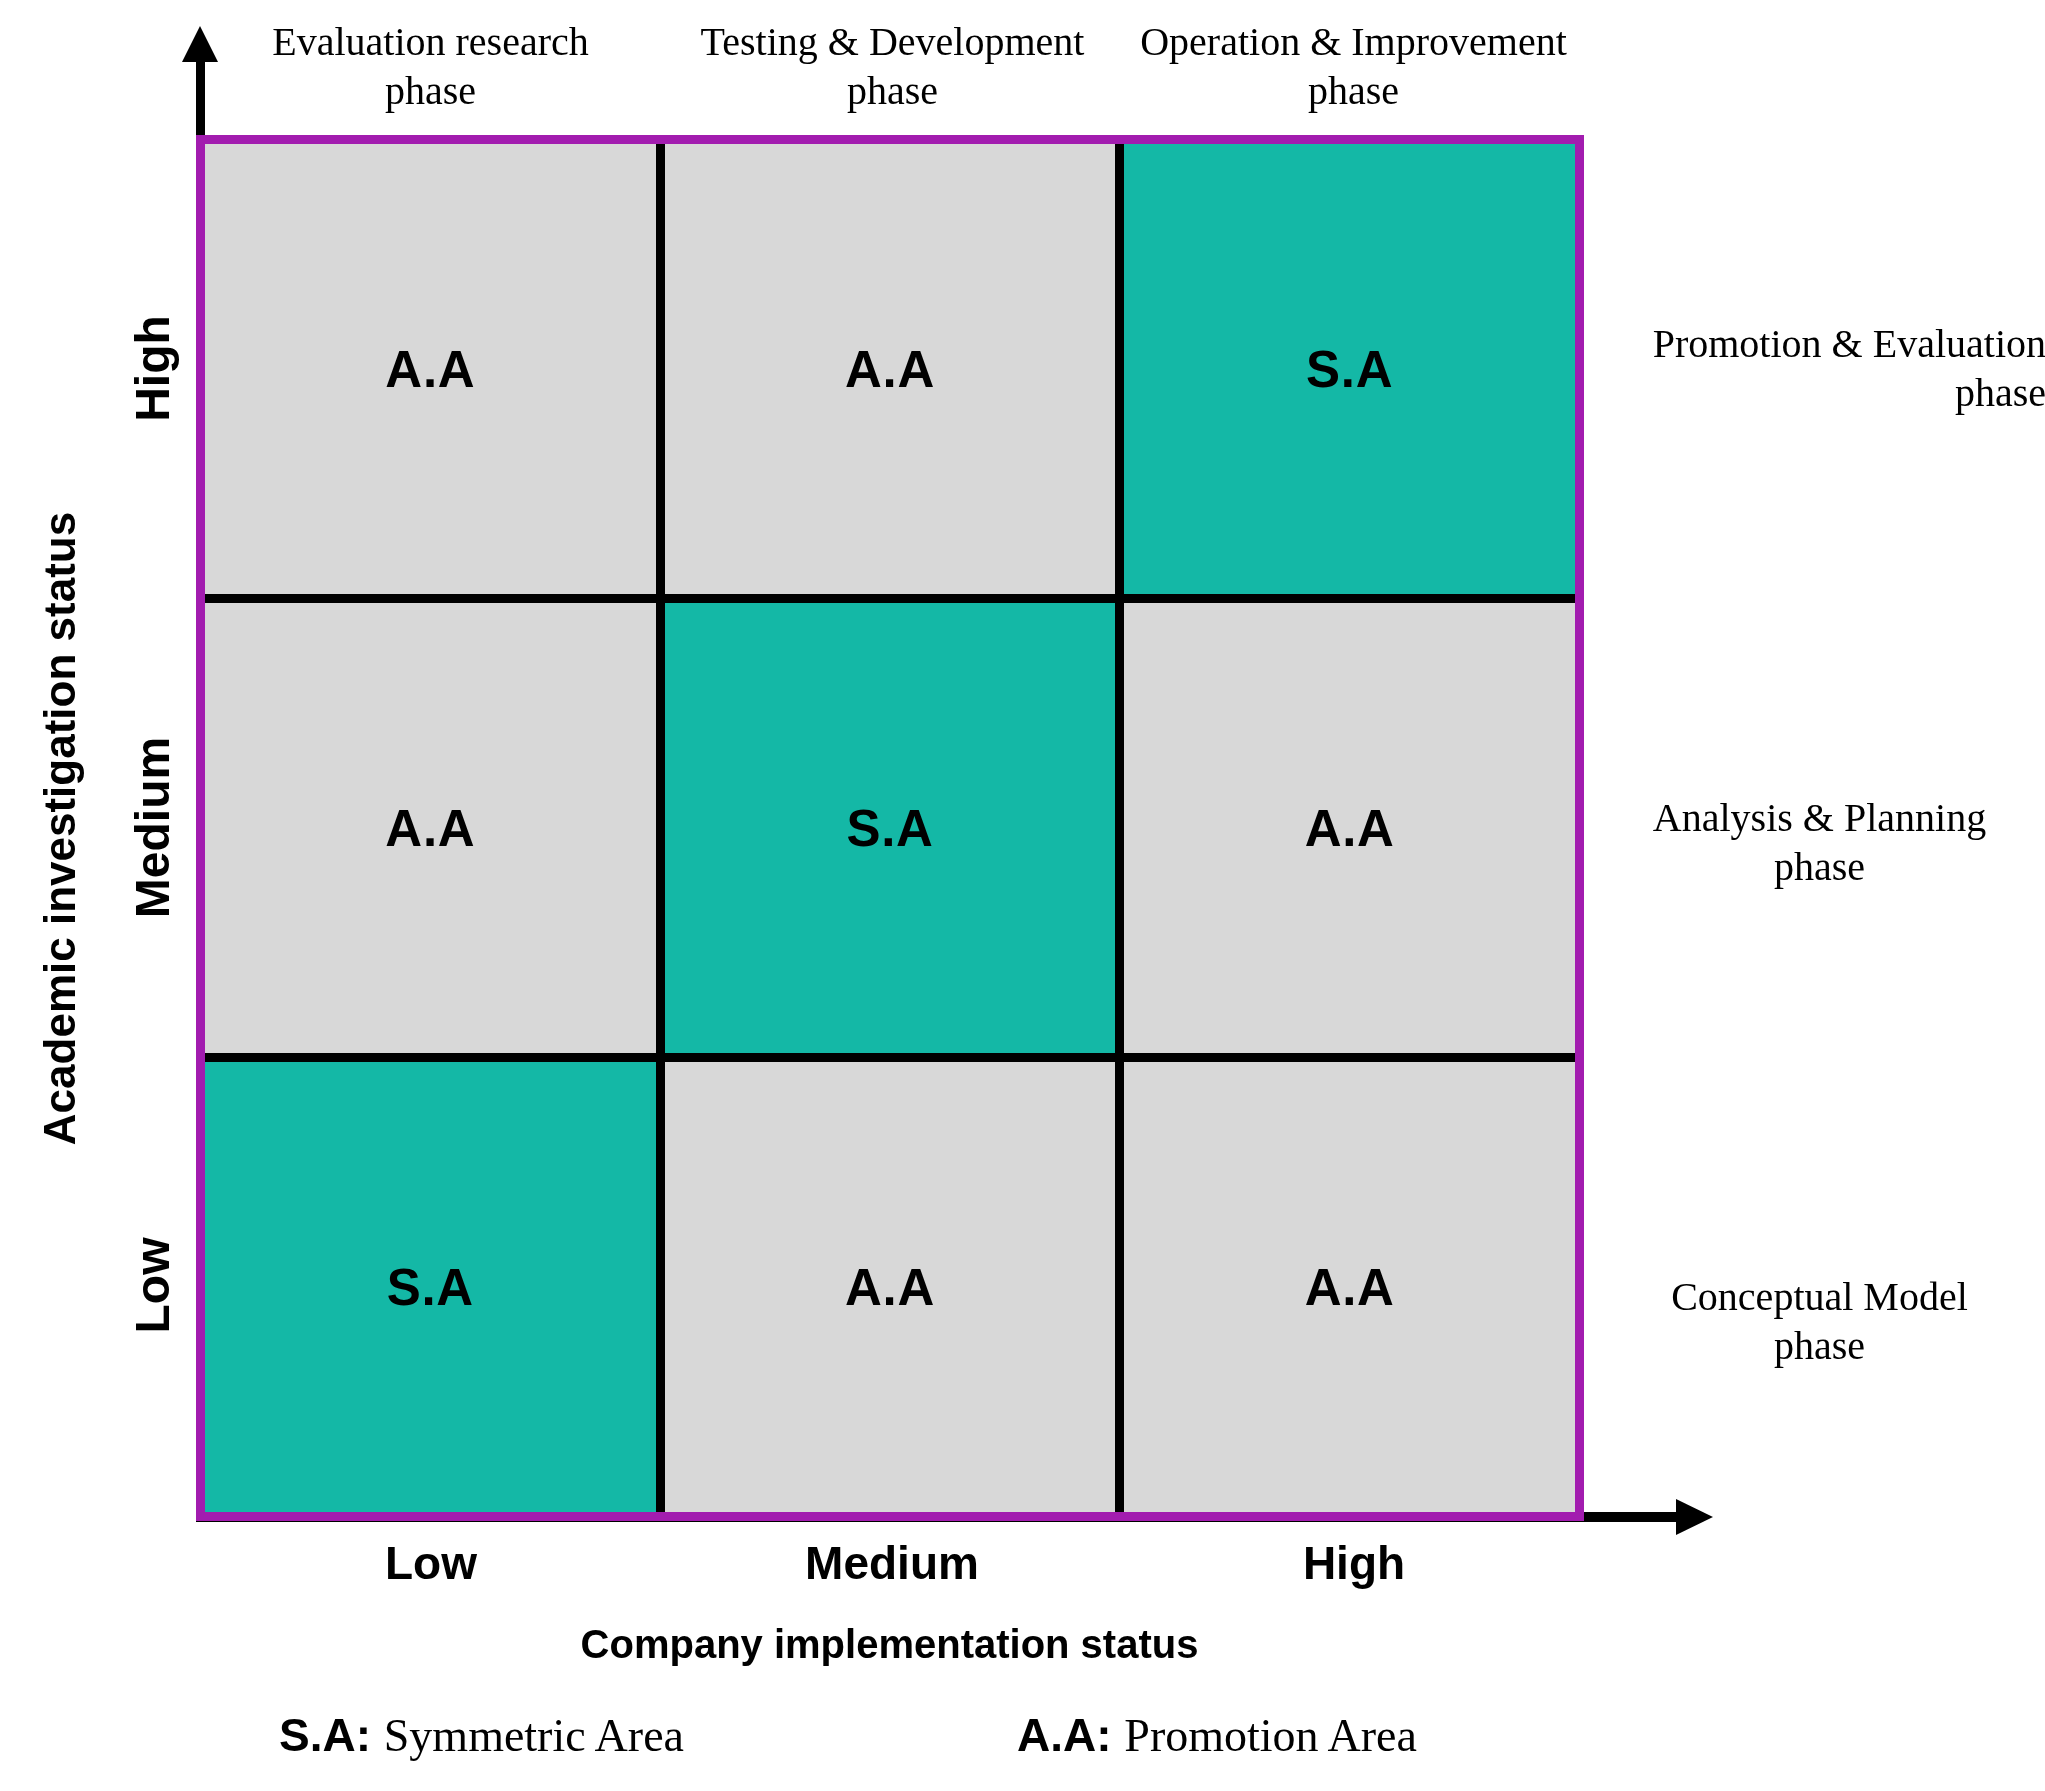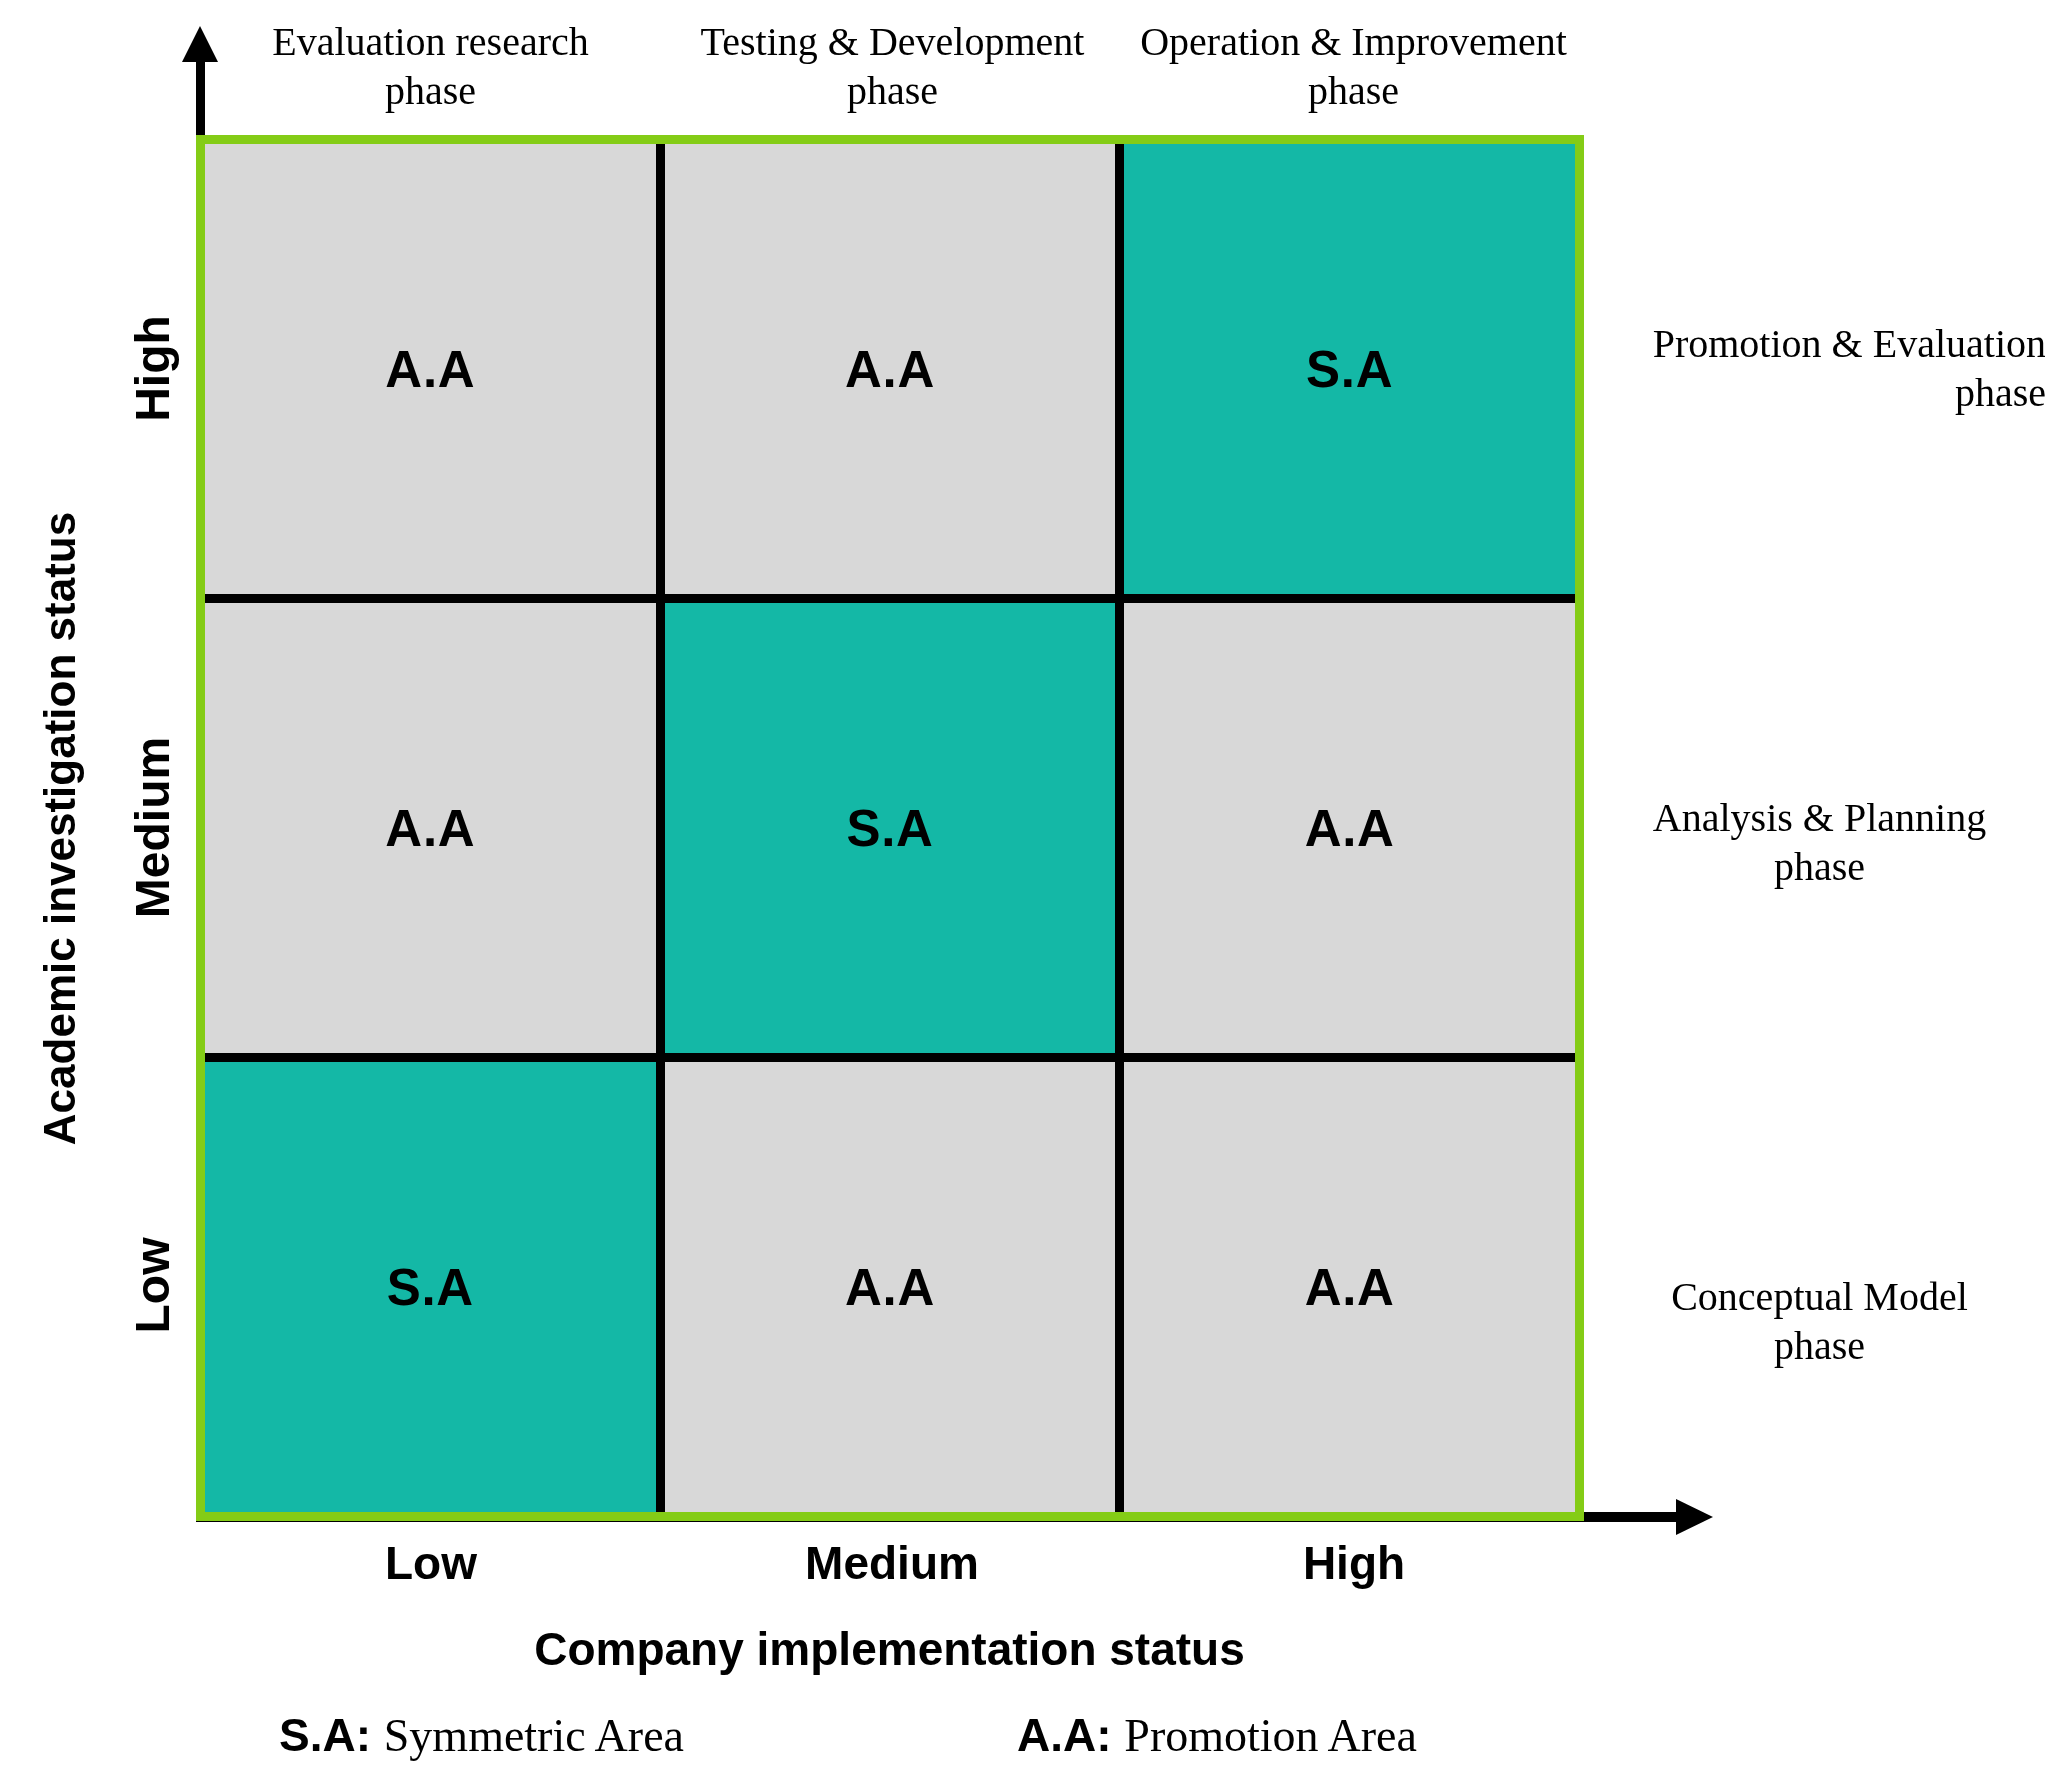--- a/index.html
+++ b/index.html
@@ -26,21 +26,21 @@
     position: absolute; left: 1676px; top: 1499px; width: 0; height: 0;
     border-top: 18px solid transparent; border-bottom: 18px solid transparent;
     border-left: 37px solid #000;
   }
 
   
   .matrix {
     position: absolute; left: 196px; top: 135px;
     width: 1388px; height: 1386px;
     box-sizing: border-box;
-    border: 9px solid #84cc16;
+    border: 9px solid #a21caf;
     background: #000;
     display: grid;
     grid-template-columns: repeat(3, 1fr);
     grid-template-rows: repeat(3, 1fr);
     gap: 9px;
   }
   .cell {
     background: #14b8a6;
     display: flex; align-items: center; justify-content: center;
     font-weight: bold; font-size: 51px; letter-spacing: 0.7px;
@@ -101,21 +101,21 @@
     white-space: nowrap;
   }
   .x-tick-0 { left: 260px; }
   .x-tick-1 { left: 721px; }
   .x-tick-2 { left: 1183px; }
 
   
   .x-title {
     position: absolute; left: 411px; top: 1622px; width: 957px;
     text-align: center;
-    font-weight: bold; font-size: 46px;
+    font-weight: bold; font-size: 40px;
     white-space: nowrap;
   }
 
   
   .legend-item {
     position: absolute; top: 1708px;
     font-size: 46px; white-space: nowrap;
   }
   .legend-item-0 { left: 279px; }
   .legend-item-1 { left: 1017px; }

